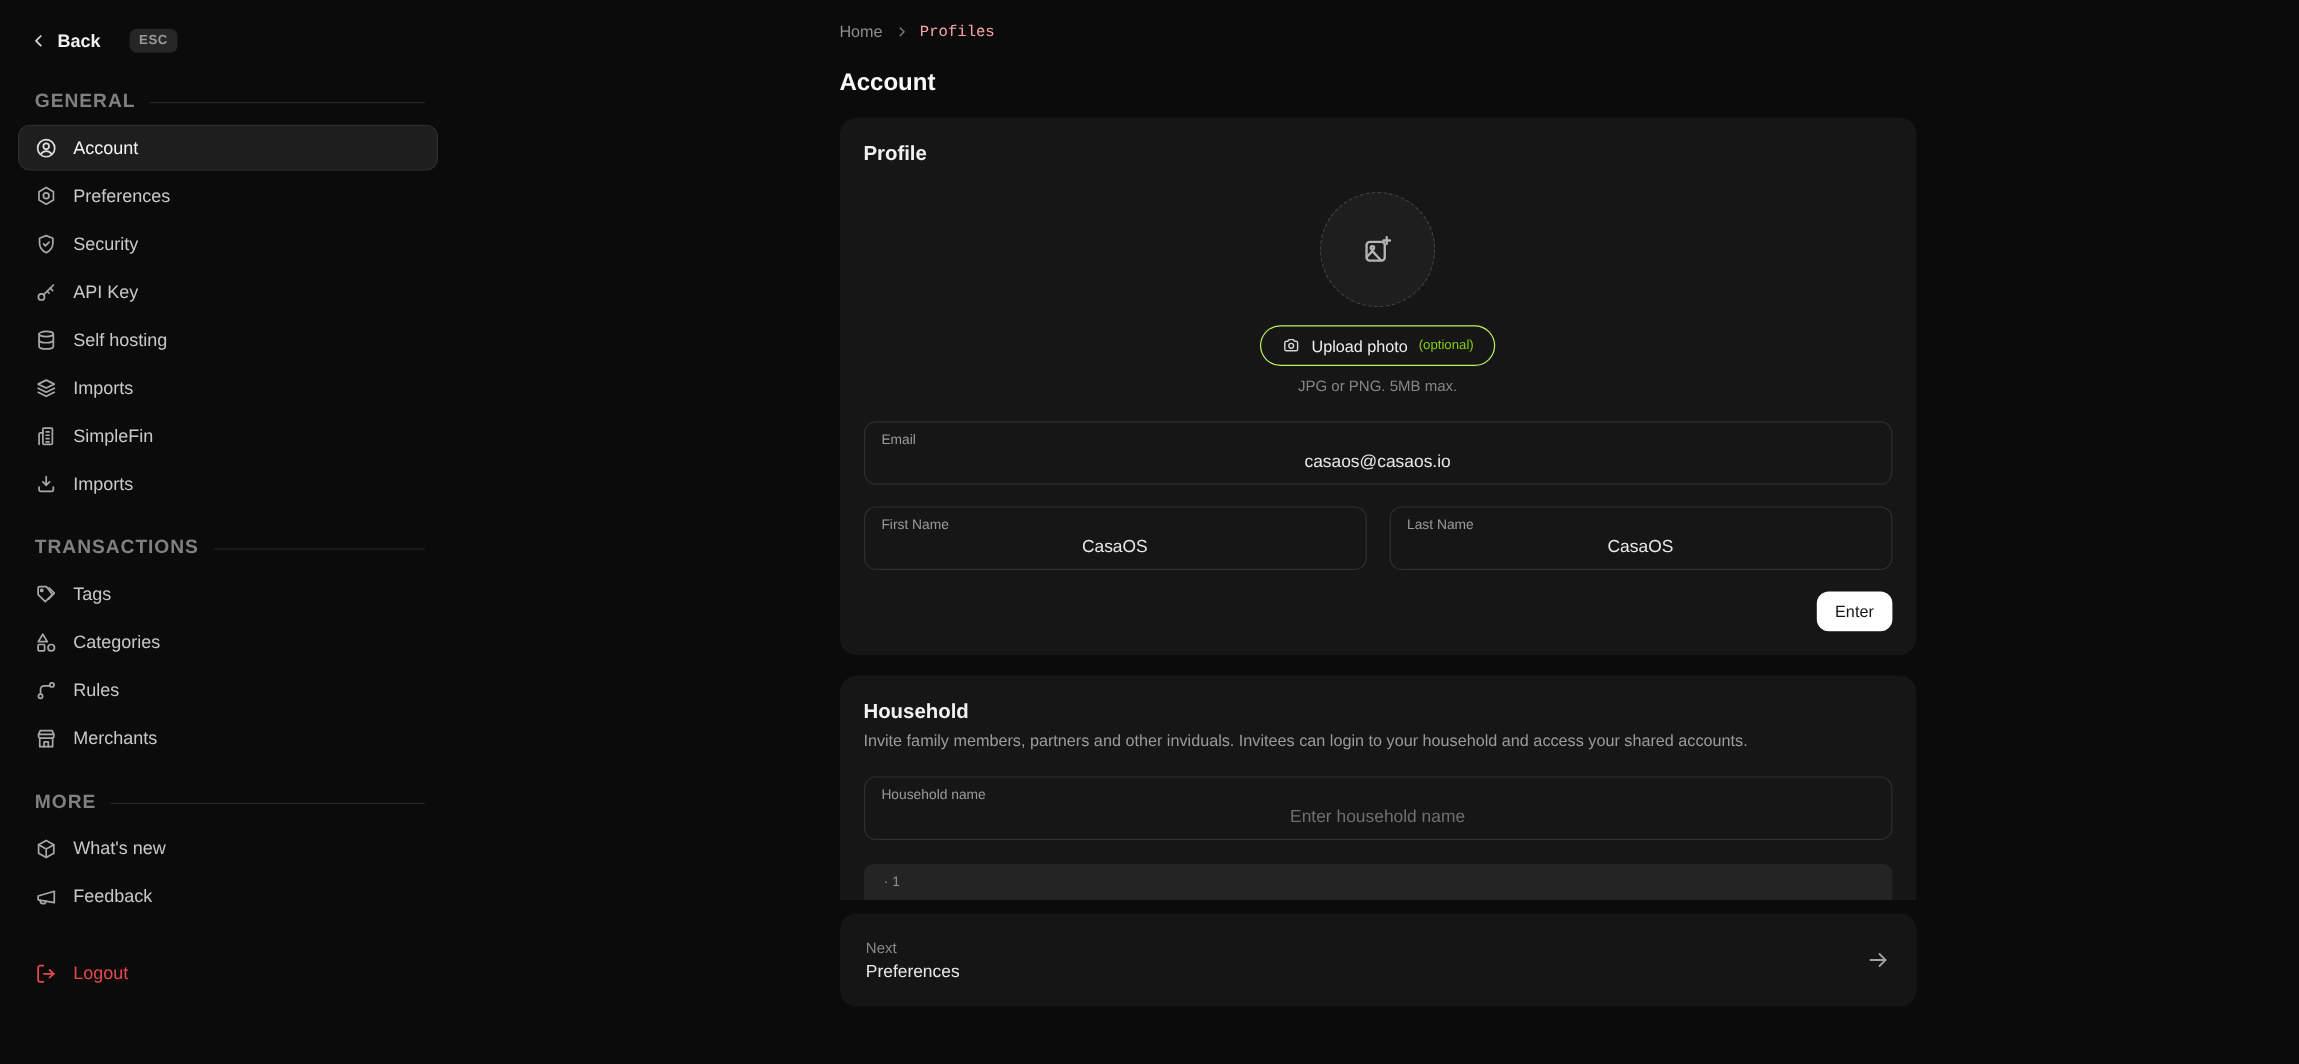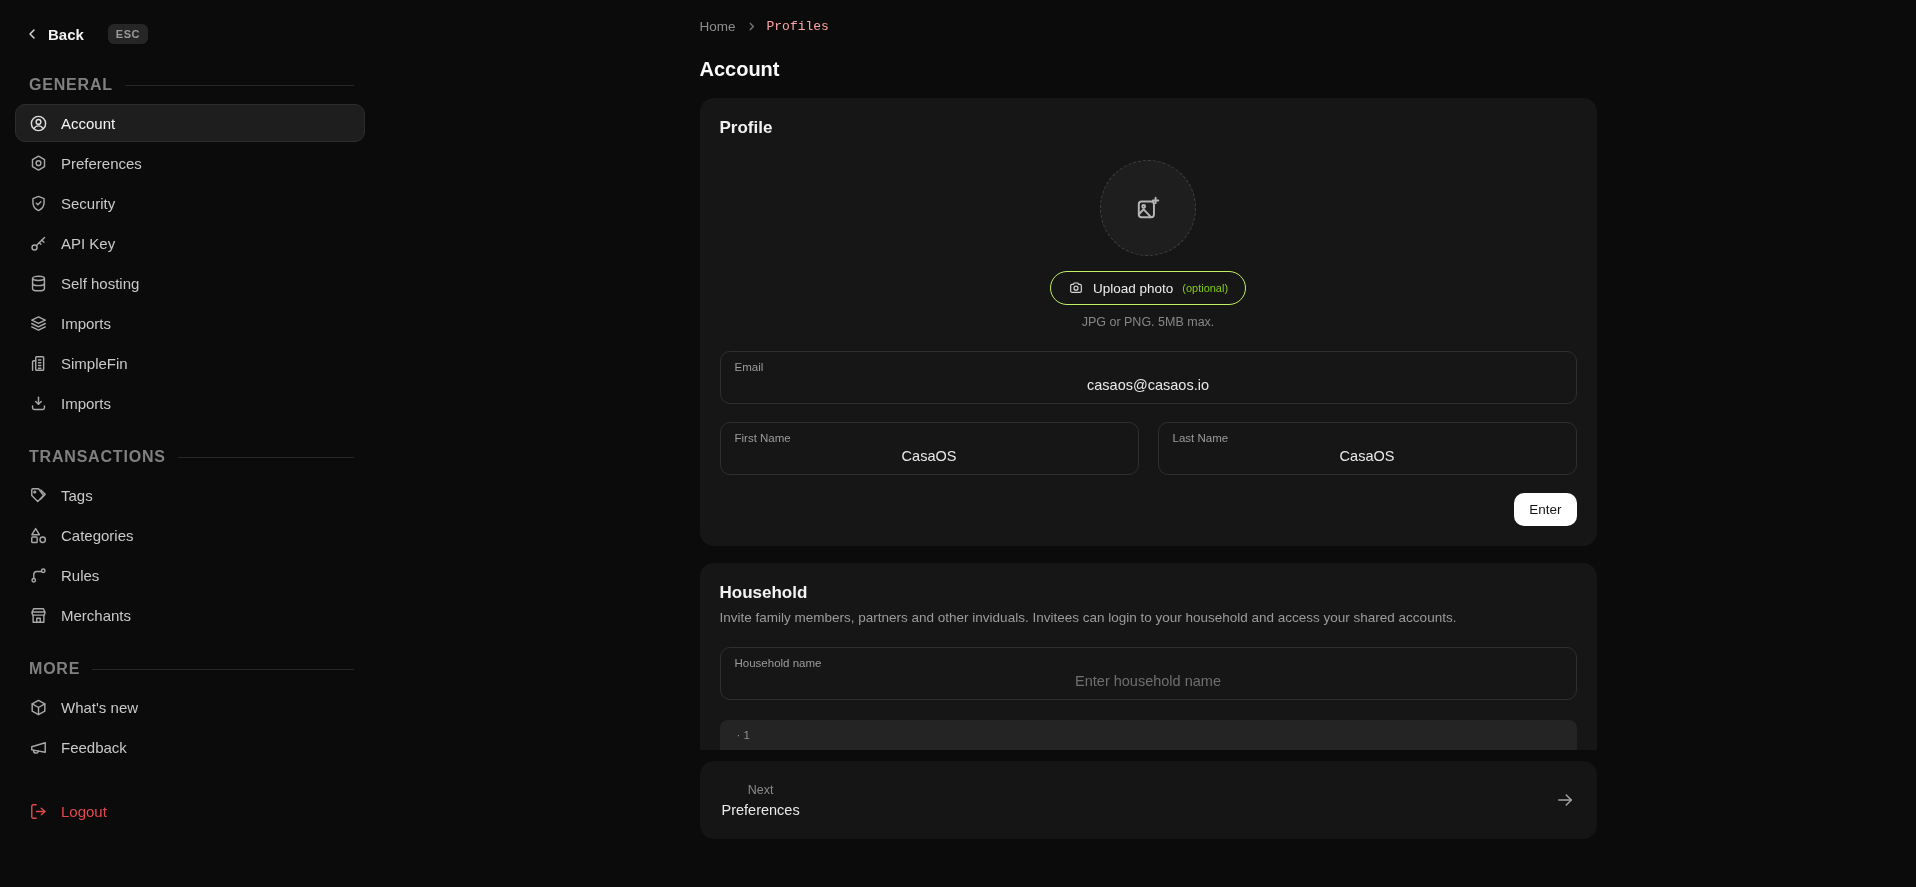--- a/index.html
+++ b/index.html
@@ -91,21 +91,20 @@
   .household-card { height: 187px; overflow: hidden; border-radius: 14px 14px 0 0; }
   .member-bar {
     margin-top: 20px; background: #242424; border-radius: 8px 8px 0 0;
     padding: 9px 17px 24px 17px; font-size: 11.5px; color: #8f8f8f; cursor: pointer;
   }
 
   .next-card {
     background: #151515; border-radius: 14px; margin-top: 11px; height: 78px;
     padding: 0 22px; display: flex; align-items: center; justify-content: space-between;
     cursor: pointer;
-    text-align: center;
   }
   .next-label { font-size: 12.5px; color: #8a8a8a; }
   .next-target { margin-top: 5px; font-size: 14.5px; color: #e9e9e9; font-weight: 500; }
   .next-arrow { width: 20px; height: 20px; color: #a3a3a3; }
 </style>
 </head>
 <body>
 
 <aside class="sidebar">
 

